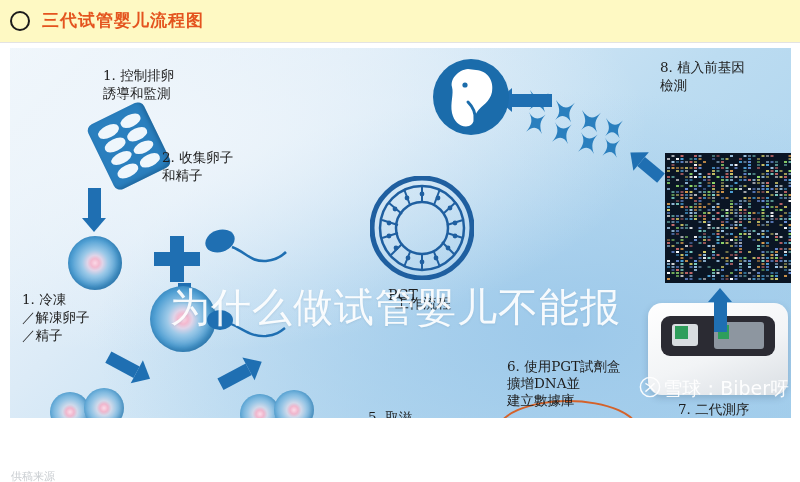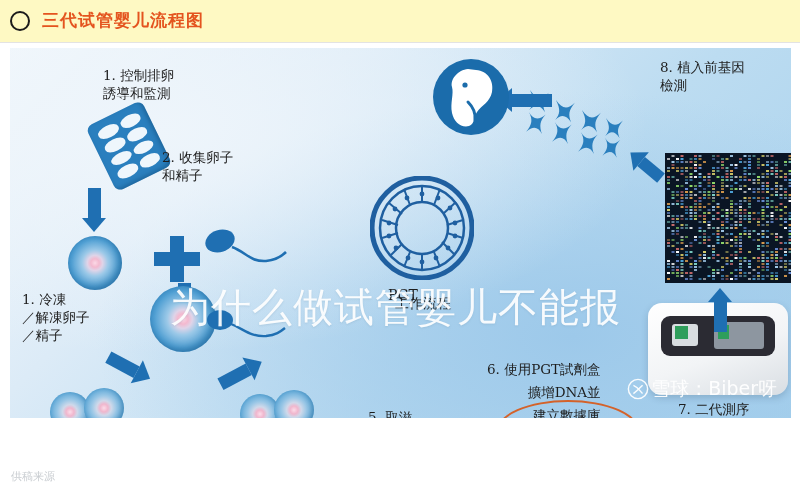--- a/index.html
+++ b/index.html
@@ -88,22 +88,22 @@
     border:2.5px solid #d4622a;border-radius:50%;
   }
   #watermark-text{
     position:absolute;left:160px;top:232px;
     font-family:"DejaVu Sans","Liberation Sans",sans-serif;
     font-size:40px;color:rgba(255,255,255,.92);
     letter-spacing:1px;white-space:nowrap;
     text-shadow:0 1px 2px rgba(110,150,180,.25);
   }
   #wm-brand{
-    position:absolute;right:14px;bottom:16px;
-    display:flex;align-items:center;gap:2px;
+    position:absolute;right:2px;bottom:16px;
+    display:flex;align-items:flex-start;gap:2px;
     font-family:"DejaVu Sans","Liberation Sans",sans-serif;
     font-size:19px;color:rgba(255,255,255,.93);white-space:nowrap;
   }
   #footer-text{
     position:absolute;left:11px;top:469px;
     font-family:"DejaVu Sans","Liberation Sans",sans-serif;
     font-size:11px;color:#c9cdd1;white-space:nowrap;
   }
 </style>
 </head>
@@ -212,21 +212,21 @@
   <div class="arrow arr-right" style="left:460px;top:430px;width:50px;height:25px;">
 
     <div class="head" style="left:36px;"></div>
   </div>
 
   <svg style="position:absolute;left:466px;top:396px;" width="42" height="42" viewBox="0 0 100 100">
     <polygon points="50,4 62,38 98,38 69,59 80,95 50,73 20,95 31,59 2,38 38,38" fill="#d62231"></polygon>
   </svg>
 
   <div id="pgt-oval"></div>
-  <div class="lbl" style="left:477px;top:310px;line-height:23px;text-align:right;">6. 使用PGT試劑盒
+  <div class="lbl" style="left:497px;top:310px;line-height:17px;">6. 使用PGT試劑盒
 擴增DNA並
 建立數據庫</div>
 
   <div style="position:absolute;left:628px;top:382px;width:56px;height:46px;transform:rotate(-40deg);">
     <div style="position:absolute;left:0;top:7px;width:30px;height:13px;background:#1f6fb2;"></div>
     <div style="position:absolute;left:30px;top:0;width:0;height:0;border-top:13px solid transparent;border-bottom:13px solid transparent;border-left:15px solid #1f6fb2;"></div>
   </div>
 
   <div style="position:absolute;left:638px;top:255px;width:140px;height:92px;">
     <div style="position:absolute;inset:0;border-radius:14px;background:linear-gradient(160deg,#ffffff 0%,#f2f4f6 55%,#d9dee3 100%);box-shadow:0 3px 7px rgba(40,70,95,.22);"></div>

